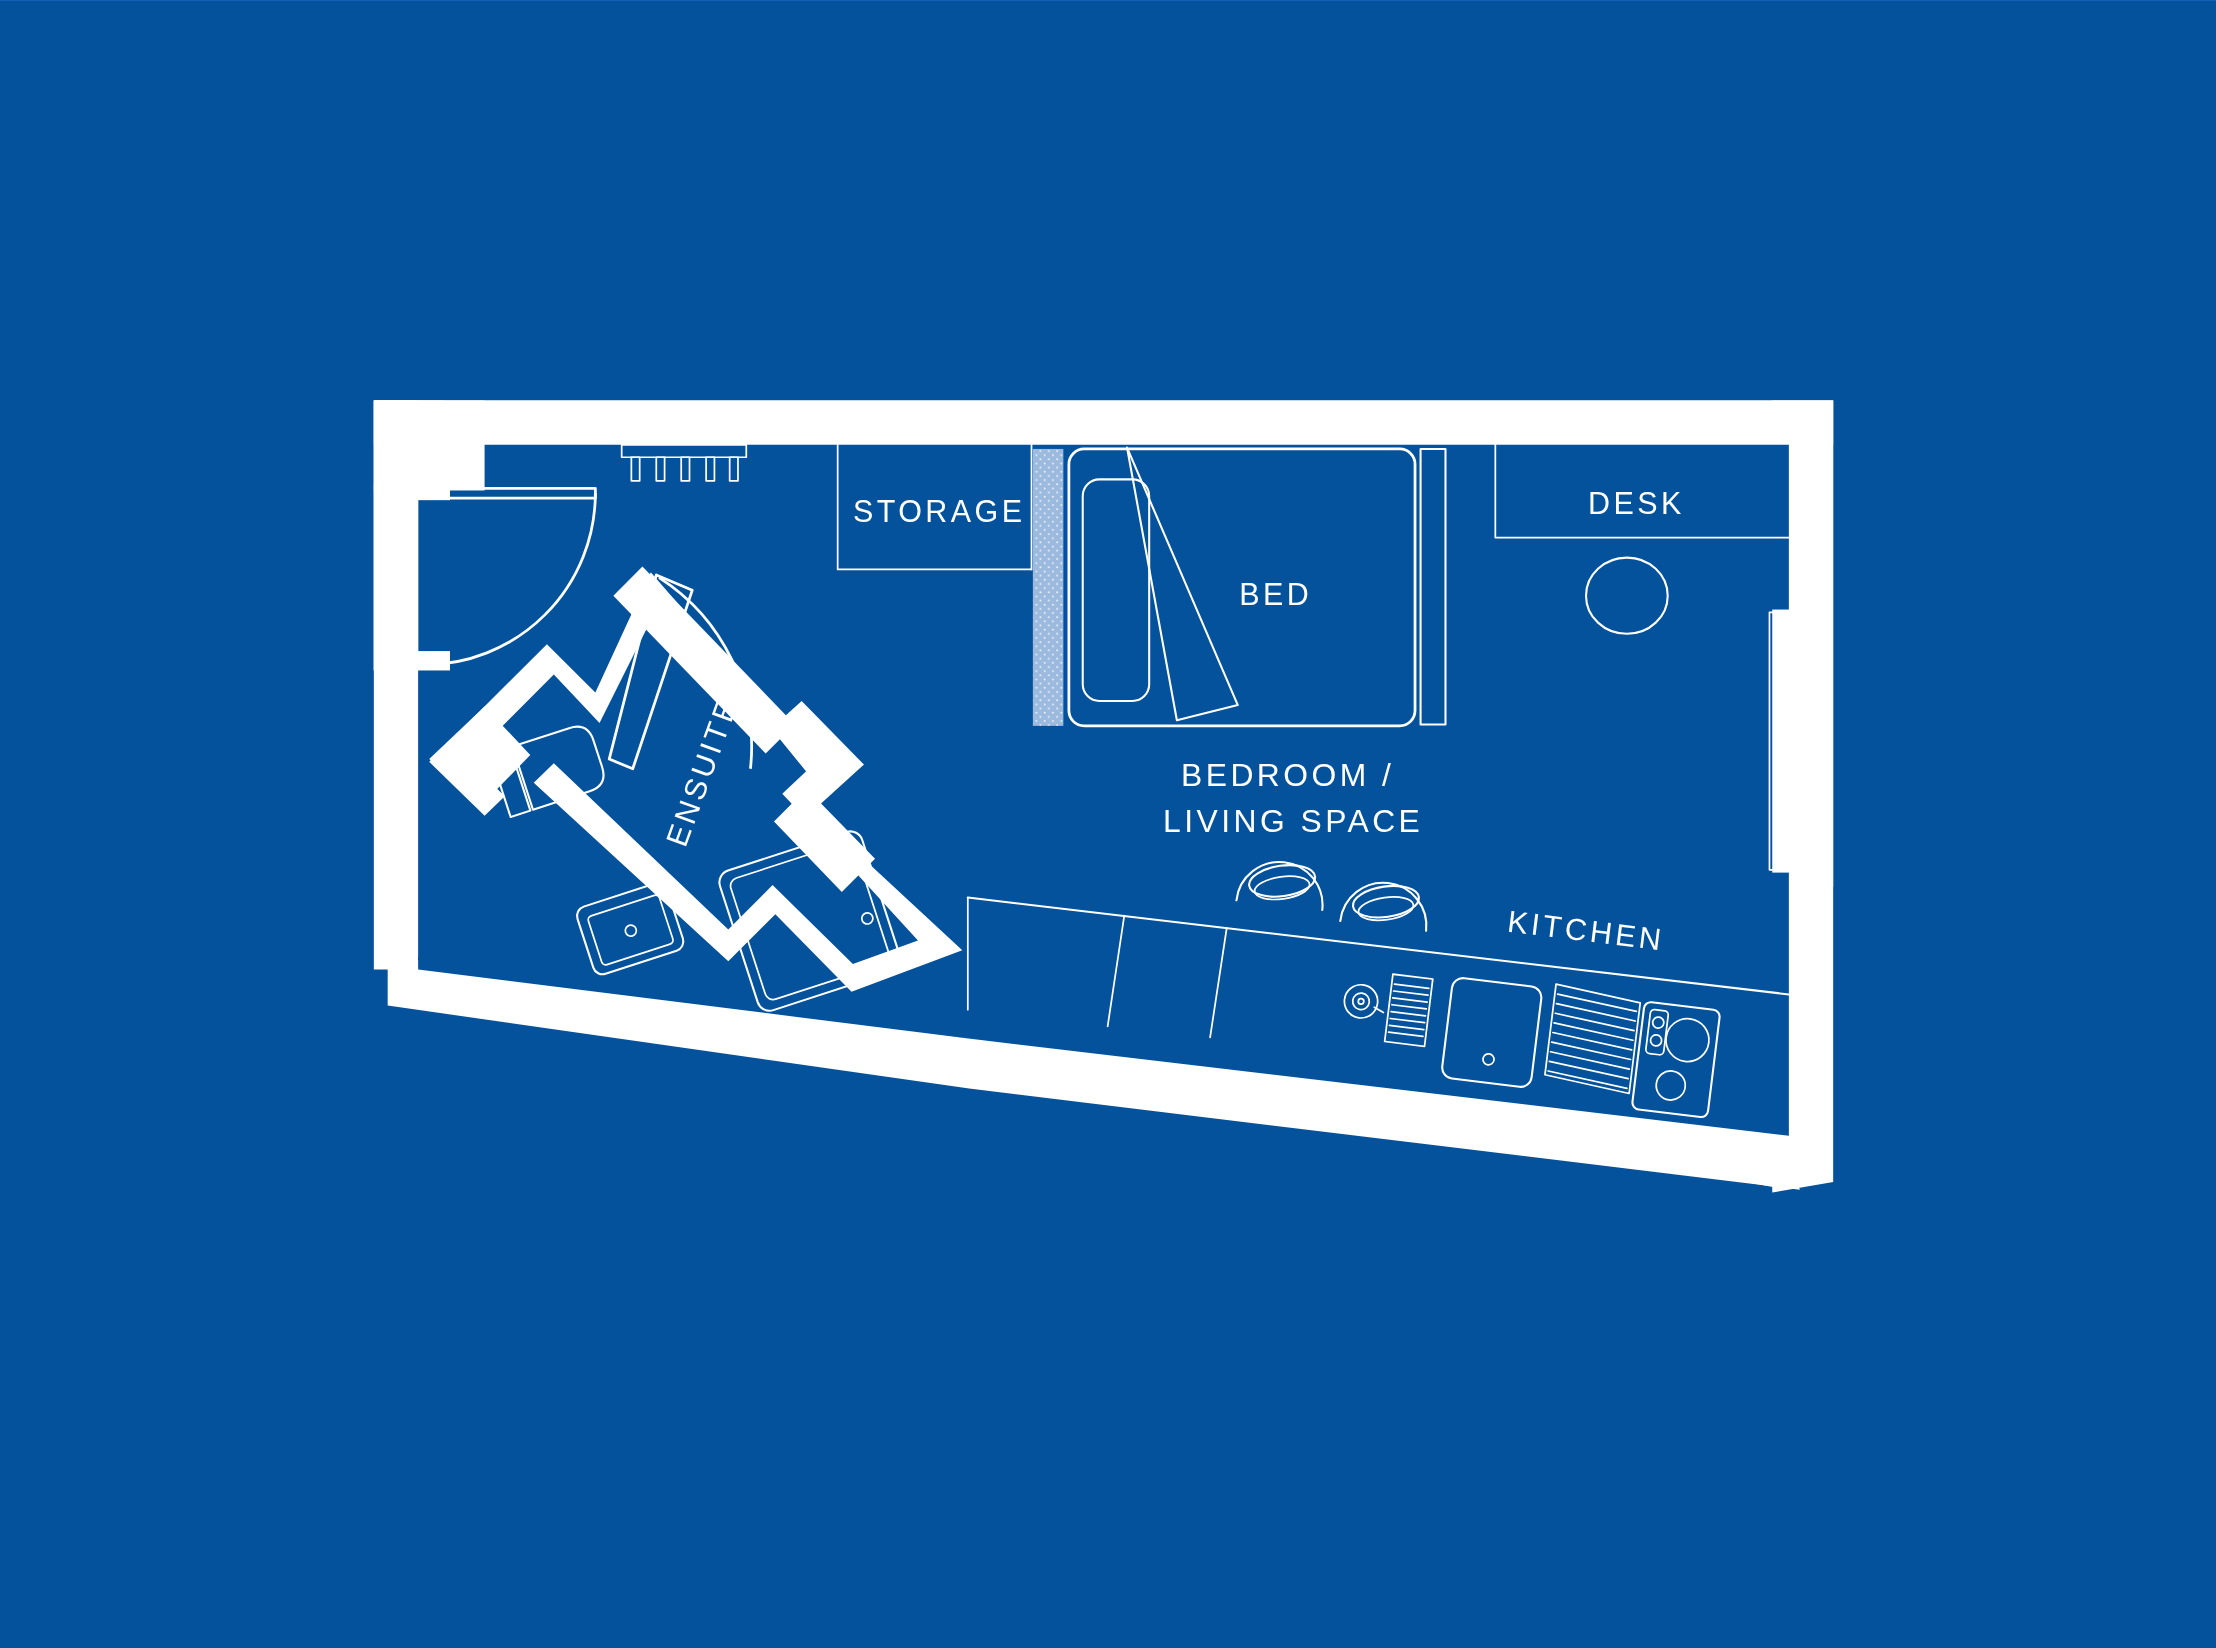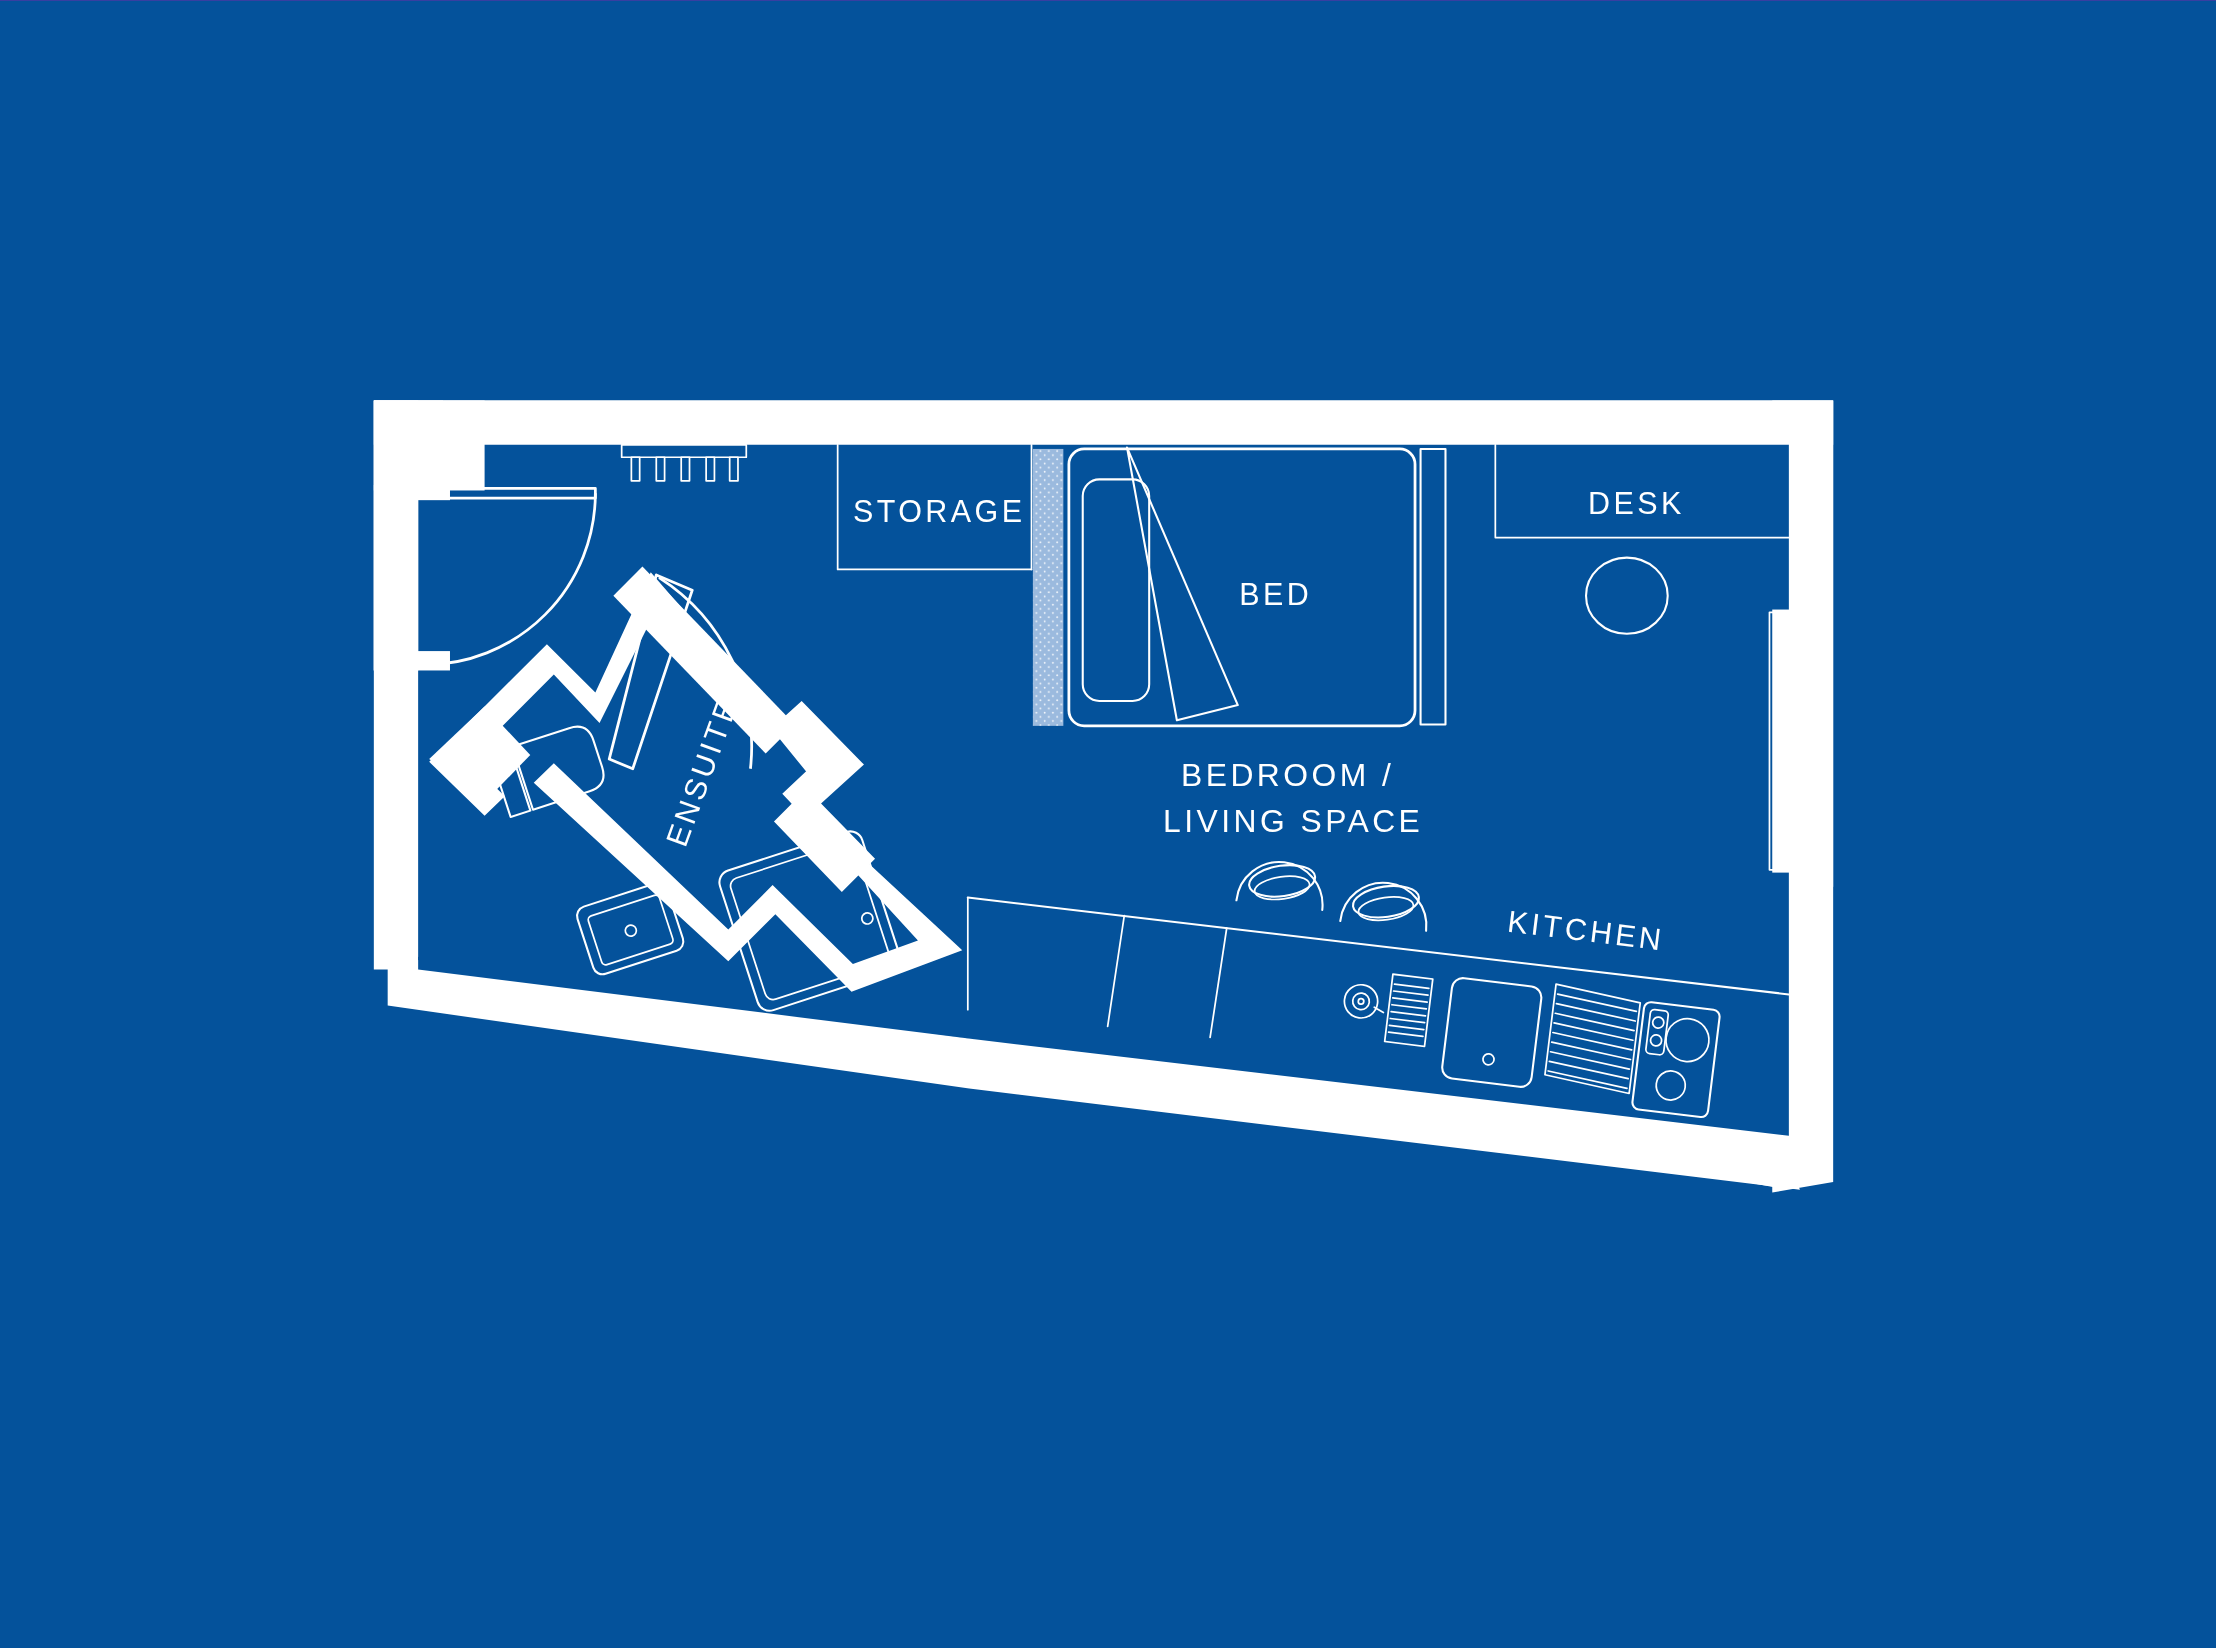--- a/index.html
+++ b/index.html
@@ -11,21 +11,21 @@
   body {
     width: 2216px;
     height: 1649px;
     overflow: hidden;
     font-family: "Liberation Sans", sans-serif;
   }
   #plan-root {
     position: relative;
     width: 2216px;
     height: 1322px;
-    background: #a21caf;
+    background: #3b82f6;
   }
   svg#floorplan {
     display: block;
     width: 2216px;
     height: 1649px;
   }
   .wall-fill   { fill: #ffffff; }
   .room-fill   { fill: #04529b; }
   .fx-line     { fill: none; stroke: #ffffff; stroke-width: 4; stroke-linejoin: round; stroke-linecap: round; }
   .fx-line-thin{ fill: none; stroke: #ffffff; stroke-width: 3; stroke-linejoin: round; stroke-linecap: round; }

